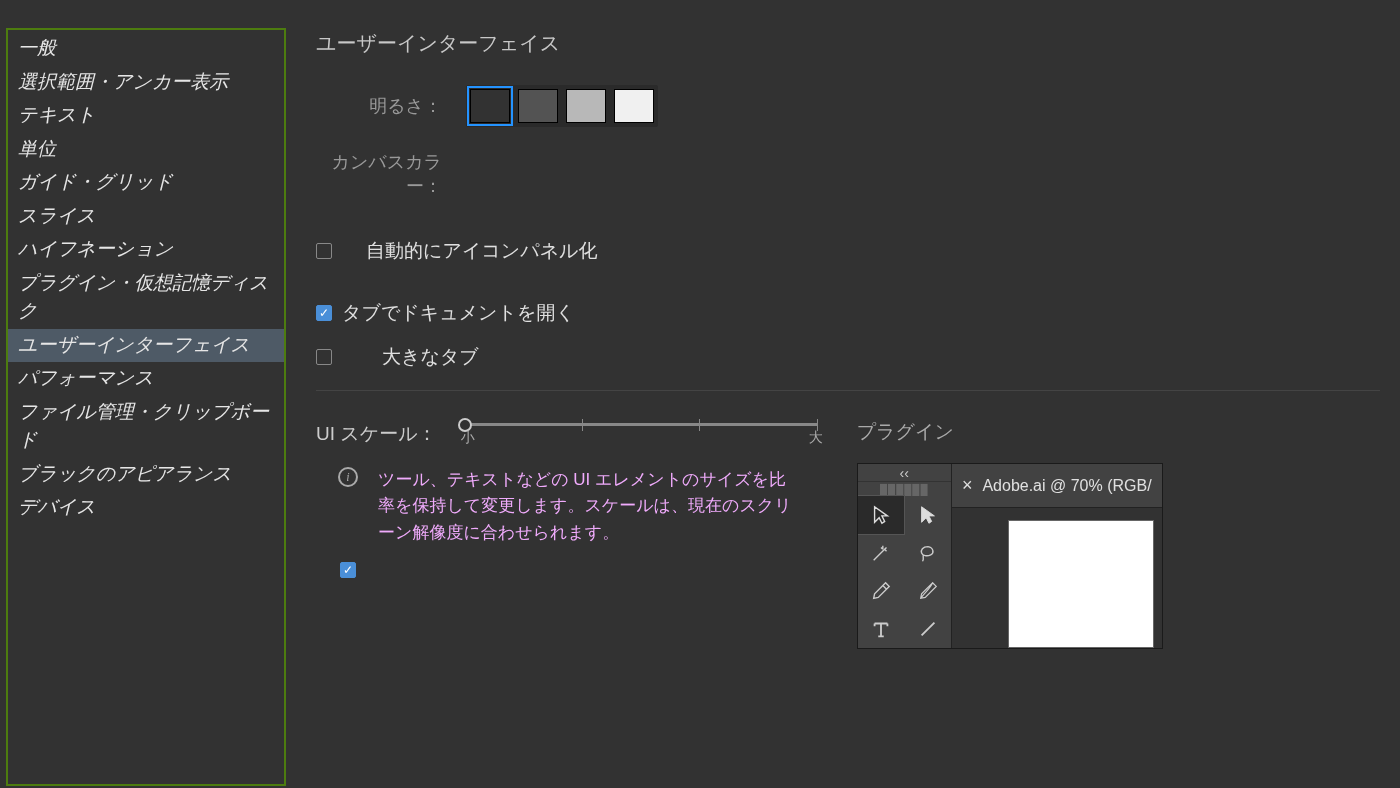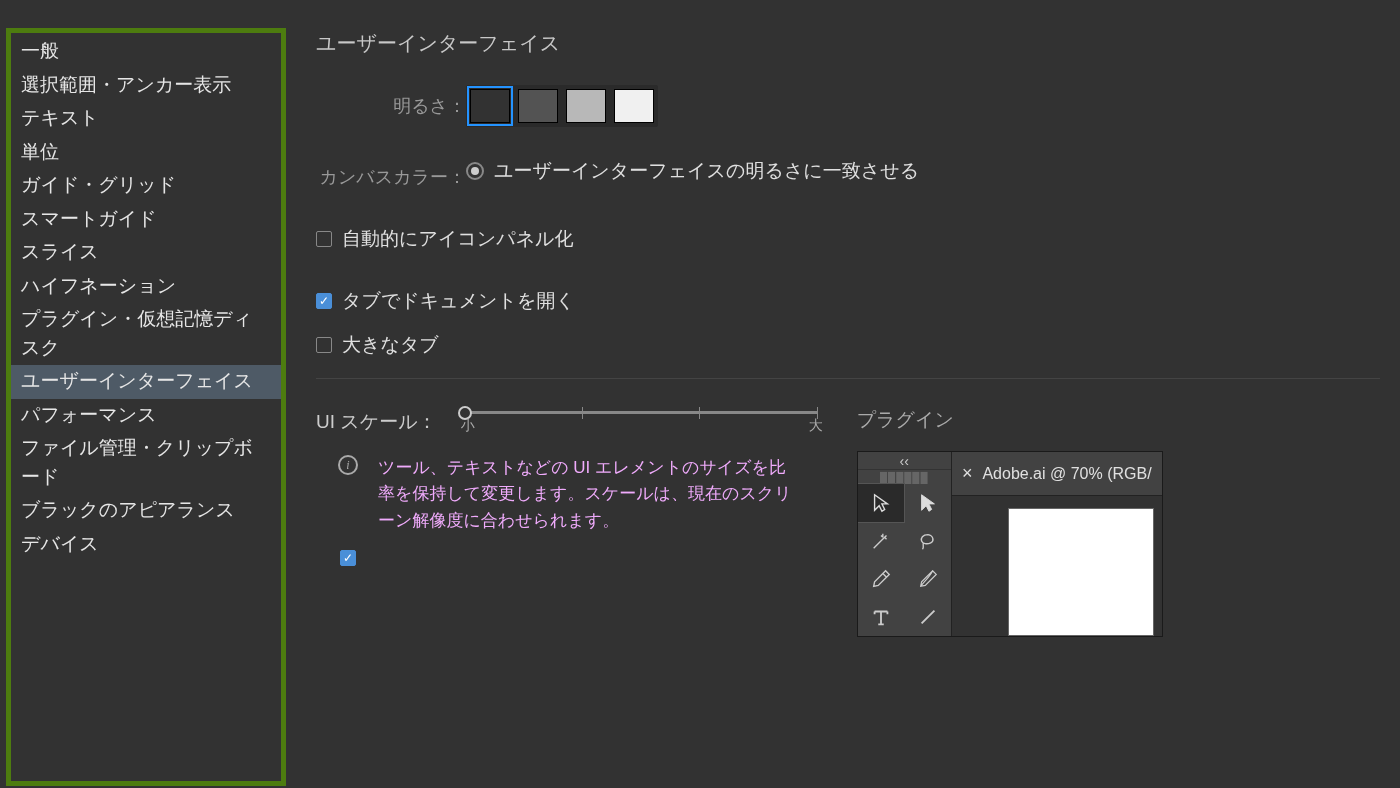--- a/index.html
+++ b/index.html
@@ -8,25 +8,26 @@
     color: #c8c8c8;
     font-family: "Hiragino Kaku Gothic ProN", "Yu Gothic", Meiryo, sans-serif;
     font-size: 18px;
     width: 1400px;
     height: 788px;
     overflow: hidden;
     display: flex;
   }
   .sidebar {
     width: 280px;
-    border: 5px solid #4d7c0f;
+    border: 2px solid #4d7c0f;
     margin: 28px 0 0 6px;
     background: #323232;
     padding-top: 2px;
     height: 758px;
+    font-style: italic;
   }
   .sidebar-item {
     padding: 2px 10px 3px 10px;
     font-size: 19px;
     line-height: 1.5;
     cursor: pointer;
     color: #e6e6e6;
   }
   .sidebar-item.selected {
     background: #4e5a66;
@@ -42,21 +43,21 @@
   }
   .row {
     display: flex;
     align-items: center;
     margin-bottom: 12px;
   }
   .label-right {
     text-align: right;
     font-size: 18px;
     color: #999;
-    padding-right: 0;
+    padding-right: 24px;
   }
   .brightness-label { width: 150px; }
   .canvas-label { width: 150px; }
   .swatch-row { display: flex; gap: 8px; padding: 4px; background: #2a2a2a; border-radius: 2px; }
   .swatch {
     width: 40px; height: 34px;
     border: 1px solid #000;
     cursor: pointer;
   }
   .swatch.selected { outline: 2px solid #2493ff; outline-offset: 1px; }
@@ -154,21 +155,20 @@
 </style>
 </head>
 <body>
 
 <div class="sidebar">
 <div class="sidebar-item">一般</div>
     <div class="sidebar-item">選択範囲・アンカー表示</div>
     <div class="sidebar-item">テキスト</div>
     <div class="sidebar-item">単位</div>
     <div class="sidebar-item">ガイド・グリッド</div>
-    <div class="sidebar-item">スマートガイド</div>
     <div class="sidebar-item">スライス</div>
     <div class="sidebar-item">ハイフネーション</div>
     <div class="sidebar-item">プラグイン・仮想記憶ディスク</div>
     <div class="sidebar-item selected">ユーザーインターフェイス</div>
     <div class="sidebar-item">パフォーマンス</div>
     <div class="sidebar-item">ファイル管理・クリップボード</div>
     <div class="sidebar-item">ブラックのアピアランス</div>
     <div class="sidebar-item">デバイス</div>
   </div>
 
@@ -178,39 +178,35 @@
   <div class="row">
     <div class="label-right brightness-label">明るさ：</div>
     <div class="swatch-row">
         <div class="swatch selected" style="background: rgb(50, 50, 50);"></div>
         <div class="swatch" style="background: rgb(83, 83, 83);"></div>
         <div class="swatch" style="background: rgb(184, 184, 184);"></div>
         <div class="swatch" style="background: rgb(240, 240, 240);"></div>
       </div>
   </div>
 
-  <div class="row" style="margin-top:31px;align-items:center;">
+  <div class="row" style="margin-top:23px;align-items:flex-end;">
     <div class="label-right canvas-label">カンバスカラー：</div>
     <div id="canvas-opts">
-        <div style="display: flex; align-items: center; margin-bottom: 12px;">
-          <span class="radio checked"></span>
-          <span class="radio-label">ユーザーインターフェイスの明るさに一致させる</span>
-        </div>
-      </div>
-  </div>
-
-  <div class="check-row" style="margin-top:30px;">
+      </div>
+  </div>
+
+  <div class="check-row" style="margin-top:40px;gap:24px;">
     <span class="checkbox" id="cb-auto"></span>
     <span class="check-label">自動的にアイコンパネル化</span>
   </div>
   <div class="check-row" style="margin-top:36px;">
     <span class="checkbox checked" id="cb-tab"></span>
     <span class="check-label">タブでドキュメントを開く</span>
   </div>
-  <div class="check-row" style="margin-top:18px;">
+  <div class="check-row" style="margin-top:18px;gap:40px;">
     <span class="checkbox" id="cb-large"></span>
     <span class="check-label">大きなタブ</span>
   </div>
 
   <hr class="divider">
 
   <div style="display:flex;">
     <div style="flex:0 0 auto;">
       <div class="scale-row">
         <div class="scale-label">UI スケール：</div>

